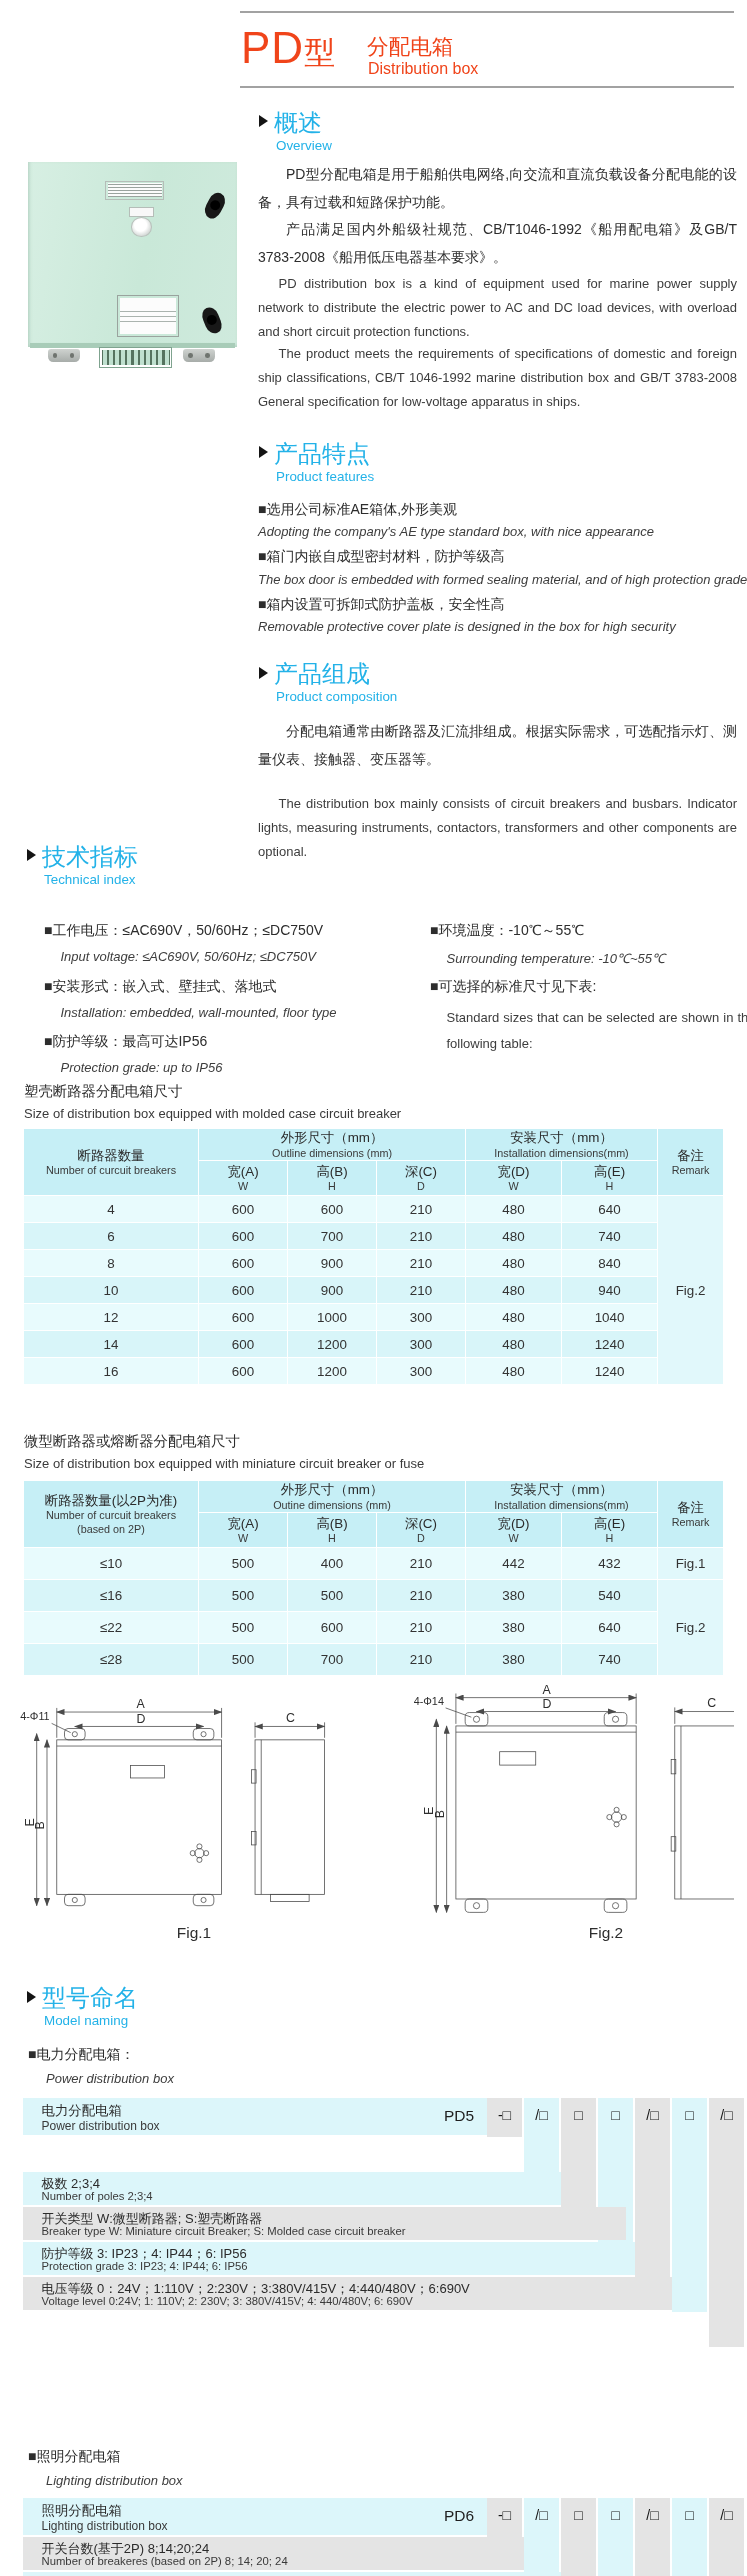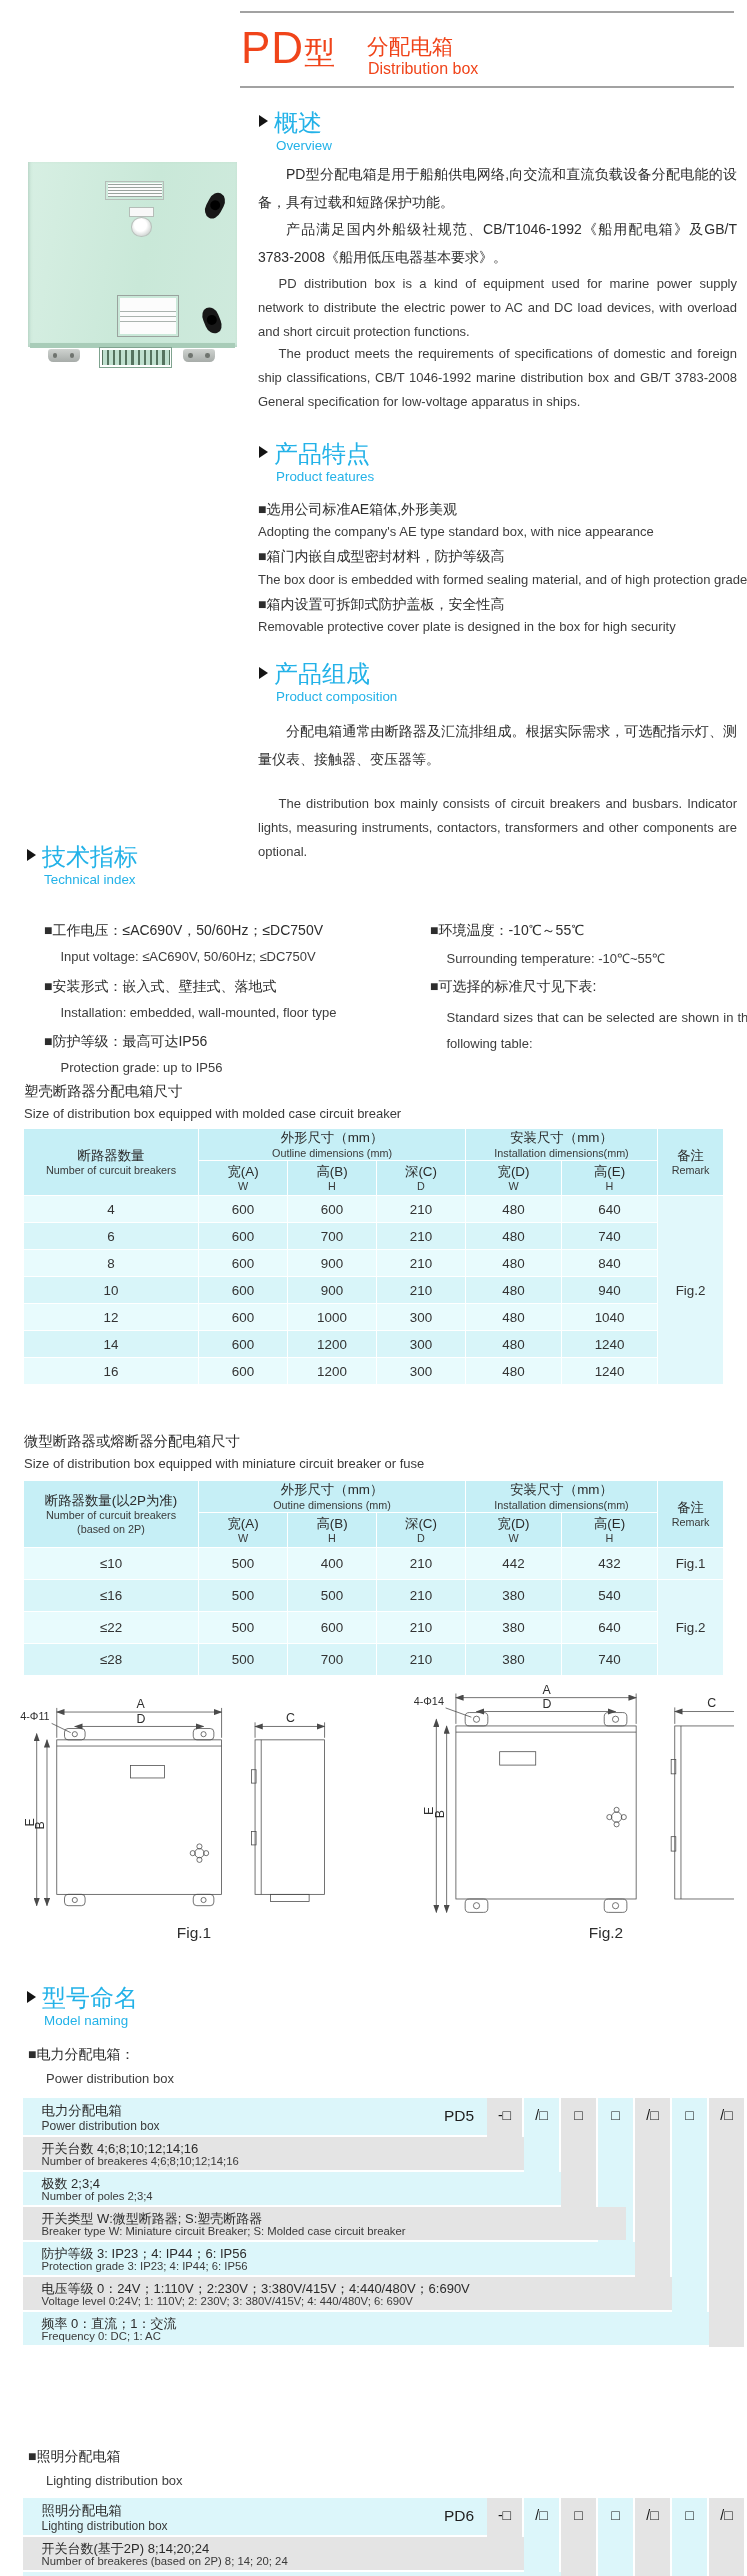--- a/index.html
+++ b/index.html
@@ -13,21 +13,21 @@
   .t-en{position:absolute;left:368px;top:60px;font-size:16px;color:#f0441a;}
   
   .tri{position:absolute;width:0;height:0;border-top:6.7px solid transparent;
        border-bottom:6.7px solid transparent;border-left:9.3px solid #141414;}
   .h-cn{position:absolute;font-size:24px;color:#23b2e8;}
   .h-en{position:absolute;font-size:13.4px;color:#23b2e8;}
   
   .cnp{position:absolute;font-size:14px;line-height:28px;color:#2d2d2d;text-align:justify;text-indent:28px;}
   .enp{position:absolute;font-size:13px;line-height:24px;color:#3d3d3d;text-align:justify;text-indent:20.6px;}
   .line-cn{position:absolute;font-size:14px;color:#2d2d2d;white-space:nowrap;}
-  .line-en{position:absolute;font-size:13px;color:#3d3d3d;white-space:nowrap;}
+  .line-en{position:absolute;font-size:13px;color:#3d3d3d;white-space:nowrap;font-style:italic;}
   .wrap-en{position:absolute;font-size:13px;line-height:26px;color:#3d3d3d;text-align:justify;}
   
   .photo{position:absolute;left:28px;top:162px;width:209px;height:204px;}
   .pbody{position:absolute;left:0;top:0;width:209px;height:185px;
          background:linear-gradient(100deg,#d7efe3 0%,#c9e8d8 55%,#cfeadd 100%);
          box-shadow:inset 1.5px -1.5px 3.1px rgba(90,130,110,.25);}
   .pedge{position:absolute;left:2.1px;top:181px;width:205px;height:5.2px;background:#a8ccb8;}
   .plabel1{position:absolute;left:77px;top:18.5px;width:54px;height:14.4px;background:#fbfbfb;border:0.5px solid #b5bdb8;
            background-image:repeating-linear-gradient(#fbfbfb 0 2.6px,#9aa39e 2.6px 3.1px);background-clip:content-box;padding:1.5px;}
   .plabel2{position:absolute;left:101px;top:45px;width:23px;height:7.7px;background:#f8f8f8;border:0.5px solid #b5bdb8;}
@@ -463,43 +463,35 @@
     </div>
   <div class="nb-strip g" style="left:612px;height:179px">
       <span>/□</span>
     </div>
   <div class="nb-strip c" style="left:649px;height:214px">
       <span>□</span>
     </div>
   <div class="nb-strip g" style="left:686px;height:249px">
       <span>/□</span>
     </div>
-  <div class="nb-row g" style="top:39px;width:501px">
-      <div class="r-cn">开关台数  4;6;8;10;12;14;16</div>
-      <div class="r-en">Number of breakeres  4;6;8;10;12;14;16</div>
-    </div>
   <div class="nb-row c" style="top:74px;width:538px">
       <div class="r-cn">极数  2;3;4</div>
       <div class="r-en">Number of poles  2;3;4</div>
     </div>
   <div class="nb-row g" style="top:109px;width:603px">
       <div class="r-cn">开关类型  W:微型断路器; S:塑壳断路器</div>
       <div class="r-en">Breaker type W: Miniature circuit Breaker; S: Molded case circuit breaker</div>
     </div>
   <div class="nb-row c" style="top:144px;width:612px">
       <div class="r-cn">防护等级   3: IP23；4: IP44；6: IP56</div>
       <div class="r-en">Protection grade   3: IP23; 4: IP44; 6: IP56</div>
     </div>
   <div class="nb-row g" style="top:179px;width:649px">
       <div class="r-cn">电压等级  0：24V；1:110V；2:230V；3:380V/415V；4:440/480V；6:690V</div>
       <div class="r-en">Voltage level  0:24V; 1: 110V; 2: 230V; 3: 380V/415V; 4: 440/480V; 6: 690V</div>
-    </div>
-  <div class="nb-row c" style="top:214px;width:686px">
-      <div class="r-cn">频率  0：直流；1：交流</div>
-      <div class="r-en">Frequency  0: DC; 1: AC</div>
     </div>
 </div>
 
 <div class="line-cn" style="left:28px;top:2448px">■照明分配电箱</div>
 <div class="line-en" style="left:46px;top:2473px">Lighting distribution box</div>
 
 <div class="nb" style="top:2498px">
   <div class="nb-head">
     <div class="nb-cn">照明分配电箱</div>
     <div class="nb-en">Lighting distribution box</div>

